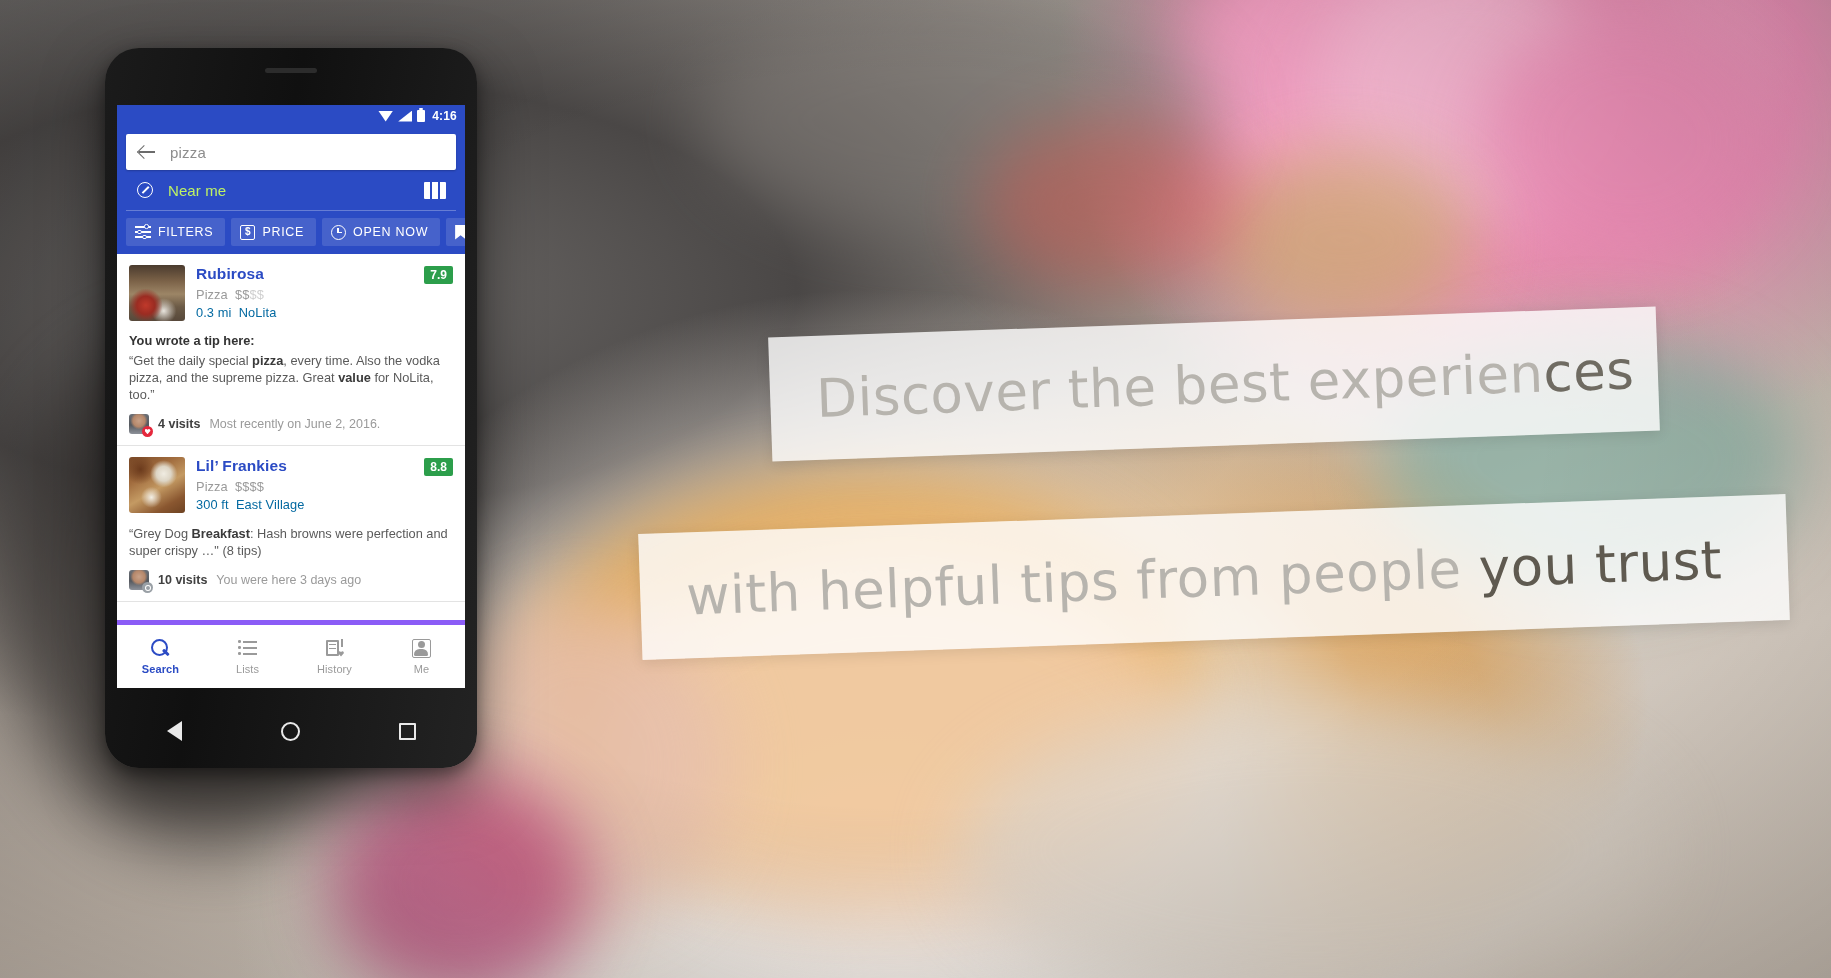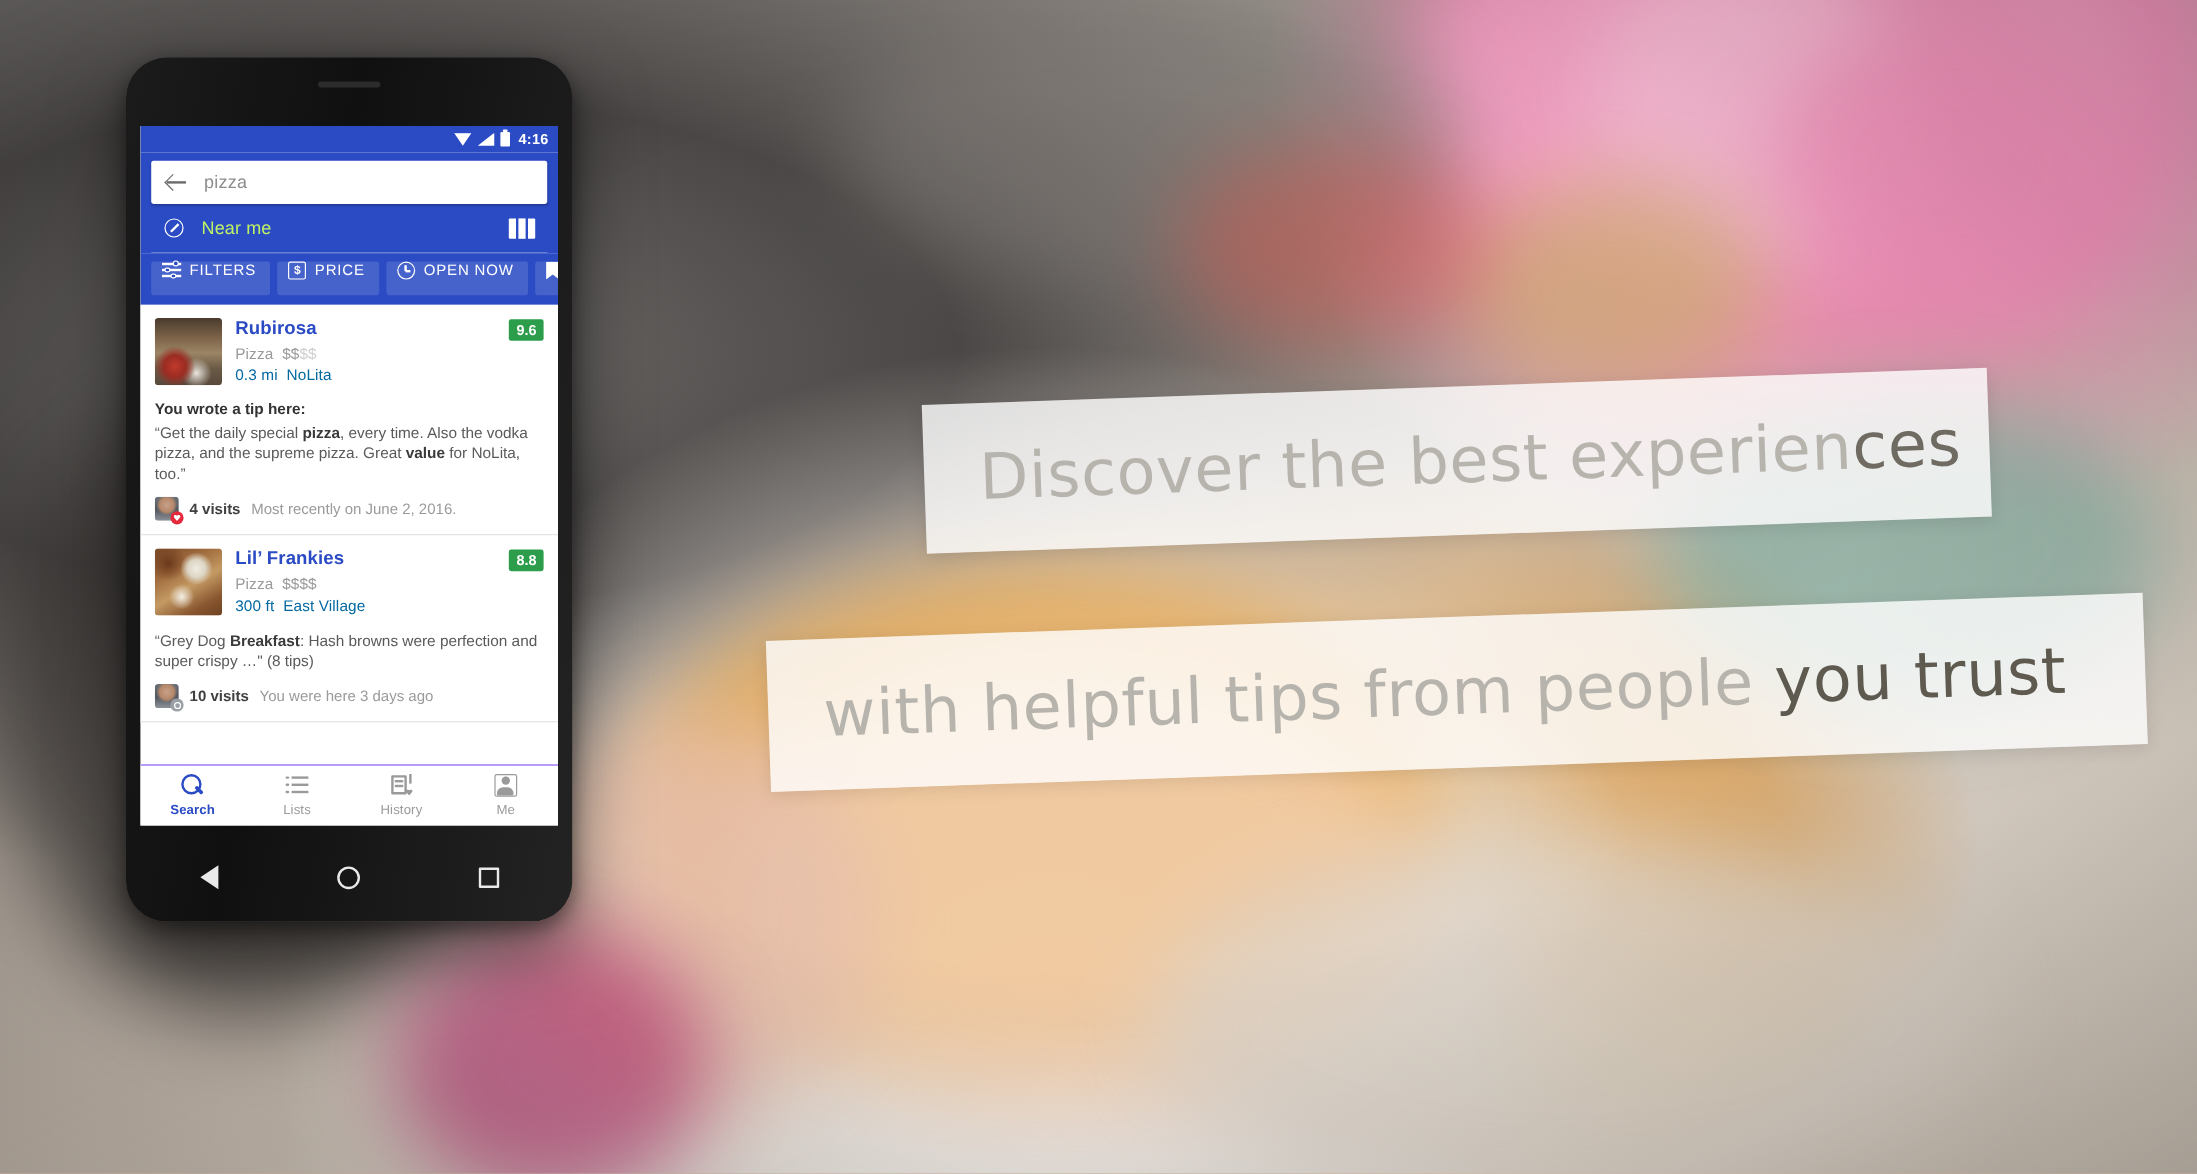--- a/index.html
+++ b/index.html
@@ -105,21 +105,21 @@
   .nearme-txt { color:#bef264; font-size:15px; margin-left:15px; letter-spacing:.1px; }
   .map-icon { margin-left:auto; width:22px; height:17px; position:relative; }
   .map-icon span { position:absolute; top:0; width:6px; height:17px; background:#fff; }
   .map-icon span:nth-child(1){ left:0; border-radius:1px 0 0 1px;}
   .map-icon span:nth-child(2){ left:8px; }
   .map-icon span:nth-child(3){ left:16px; border-radius:0 1px 1px 0;}
 
   
   .chips { background:#2b4bc4; display:flex; align-items:center; gap:6px; padding:7px 0 8px 9px; overflow:hidden; }
   .chip {
-    background: rgba(255,255,255,.13); height:28px; display:flex; align-items:flex-start;
+    background: rgba(255,255,255,.13); height:28px; display:flex; align-items:center;
     gap:7px; padding: 0 12px 0 9px; border-radius:2px; flex:0 0 auto;
   }
   .chip-label { color:#fff; font-size:12.5px; letter-spacing:.7px; white-space:nowrap; }
   .ic-filters { width:16px;height:14px;position:relative; }
   .ic-filters i { position:absolute; left:0; width:16px; height:1.7px; background:#fff; display:block;}
   .ic-filters i:nth-child(1){ top:1px;} .ic-filters i:nth-child(2){ top:6.2px;} .ic-filters i:nth-child(3){ top:11.4px;}
   .ic-filters b { position:absolute; width:4.6px;height:4.6px;border-radius:50%;border:1.7px solid #fff;background:#2b4bc4;}
   .ic-filters b:nth-child(4){ left:9px; top:-0.6px;}
   .ic-filters b:nth-child(5){ left:2px; top:4.6px;}
   .ic-filters b:nth-child(6){ left:7px; top:9.8px;}
@@ -173,22 +173,22 @@
   .badge-heart::after{ content:"";width:6px;height:5.4px;background:#fff;
     clip-path: polygon(50% 100%, 0 34%, 12% 8%, 30% 2%, 50% 18%, 70% 2%, 88% 8%, 100% 34%); }
   .badge-smile { background:#9aa0a6; }
   .badge-smile::after{ content:"";width:6px;height:6px;border-radius:50%;
     box-shadow: inset 0 0 0 1px #fff; background:transparent;}
   .visits-n { font-size:12.5px; font-weight:700; color:#404040; }
   .visits-t { font-size:12.5px; color:#9a9a9a; }
 
   
   .tabbar {
-    position:absolute; left:0; bottom:0; width:100%; height:51px; background:#fff;
-    border-top:1px solid #8b5cf6; display:flex;
+    position:absolute; left:0; bottom:0; width:100%; height:68px; background:#fff;
+    border-top:5px solid #8b5cf6; display:flex;
   }
   .tab { flex:1; display:flex; flex-direction:column; align-items:center; justify-content:center; gap:5px; }
   .tab-label { font-size:11px; color:#9a9a9a; letter-spacing:.1px; }
   .tab.active .tab-label { color:#2b4bc4; font-weight:600; }
   .ti { width:19px; height:19px; position:relative; }
   .ti-search::before{ content:"";position:absolute;left:0;top:0;width:13px;height:13px;border:2.4px solid #2b4bc4;border-radius:50%;}
   .ti-search::after{ content:"";position:absolute;left:11px;top:12px;width:8px;height:2.6px;background:#2b4bc4;transform:rotate(45deg);border-radius:1px;}
   .ti-lists i{ position:absolute;left:5px;width:14px;height:2.1px;background:#9a9a9a;}
   .ti-lists i:nth-child(1){top:2px;} .ti-lists i:nth-child(2){top:8px;} .ti-lists i:nth-child(3){top:14px;}
   .ti-lists b{ position:absolute;left:0;width:2.6px;height:2.6px;background:#9a9a9a;border-radius:50%;}
@@ -307,21 +307,21 @@
       </div>
       <div class="chip">
         <div class="ic-bookmark"></div>
 
       </div>
     </div>
 
     <div class="results">
 
       <div class="card">
-        <div class="score">9.6</div>
+        <div class="score">7.9</div>
         <div class="card-top">
           <div class="thumb thumb-1"></div>
           <div>
             <div class="venue-name">Rubirosa</div>
             <div class="venue-meta">
               <span>Pizza</span>&nbsp;&nbsp;<span>$$</span><span class="dim">$$</span>
             </div>
             <div class="venue-meta2">
               <span>0.3 mi</span>&nbsp;&nbsp;<span>NoLita</span>
             </div>

